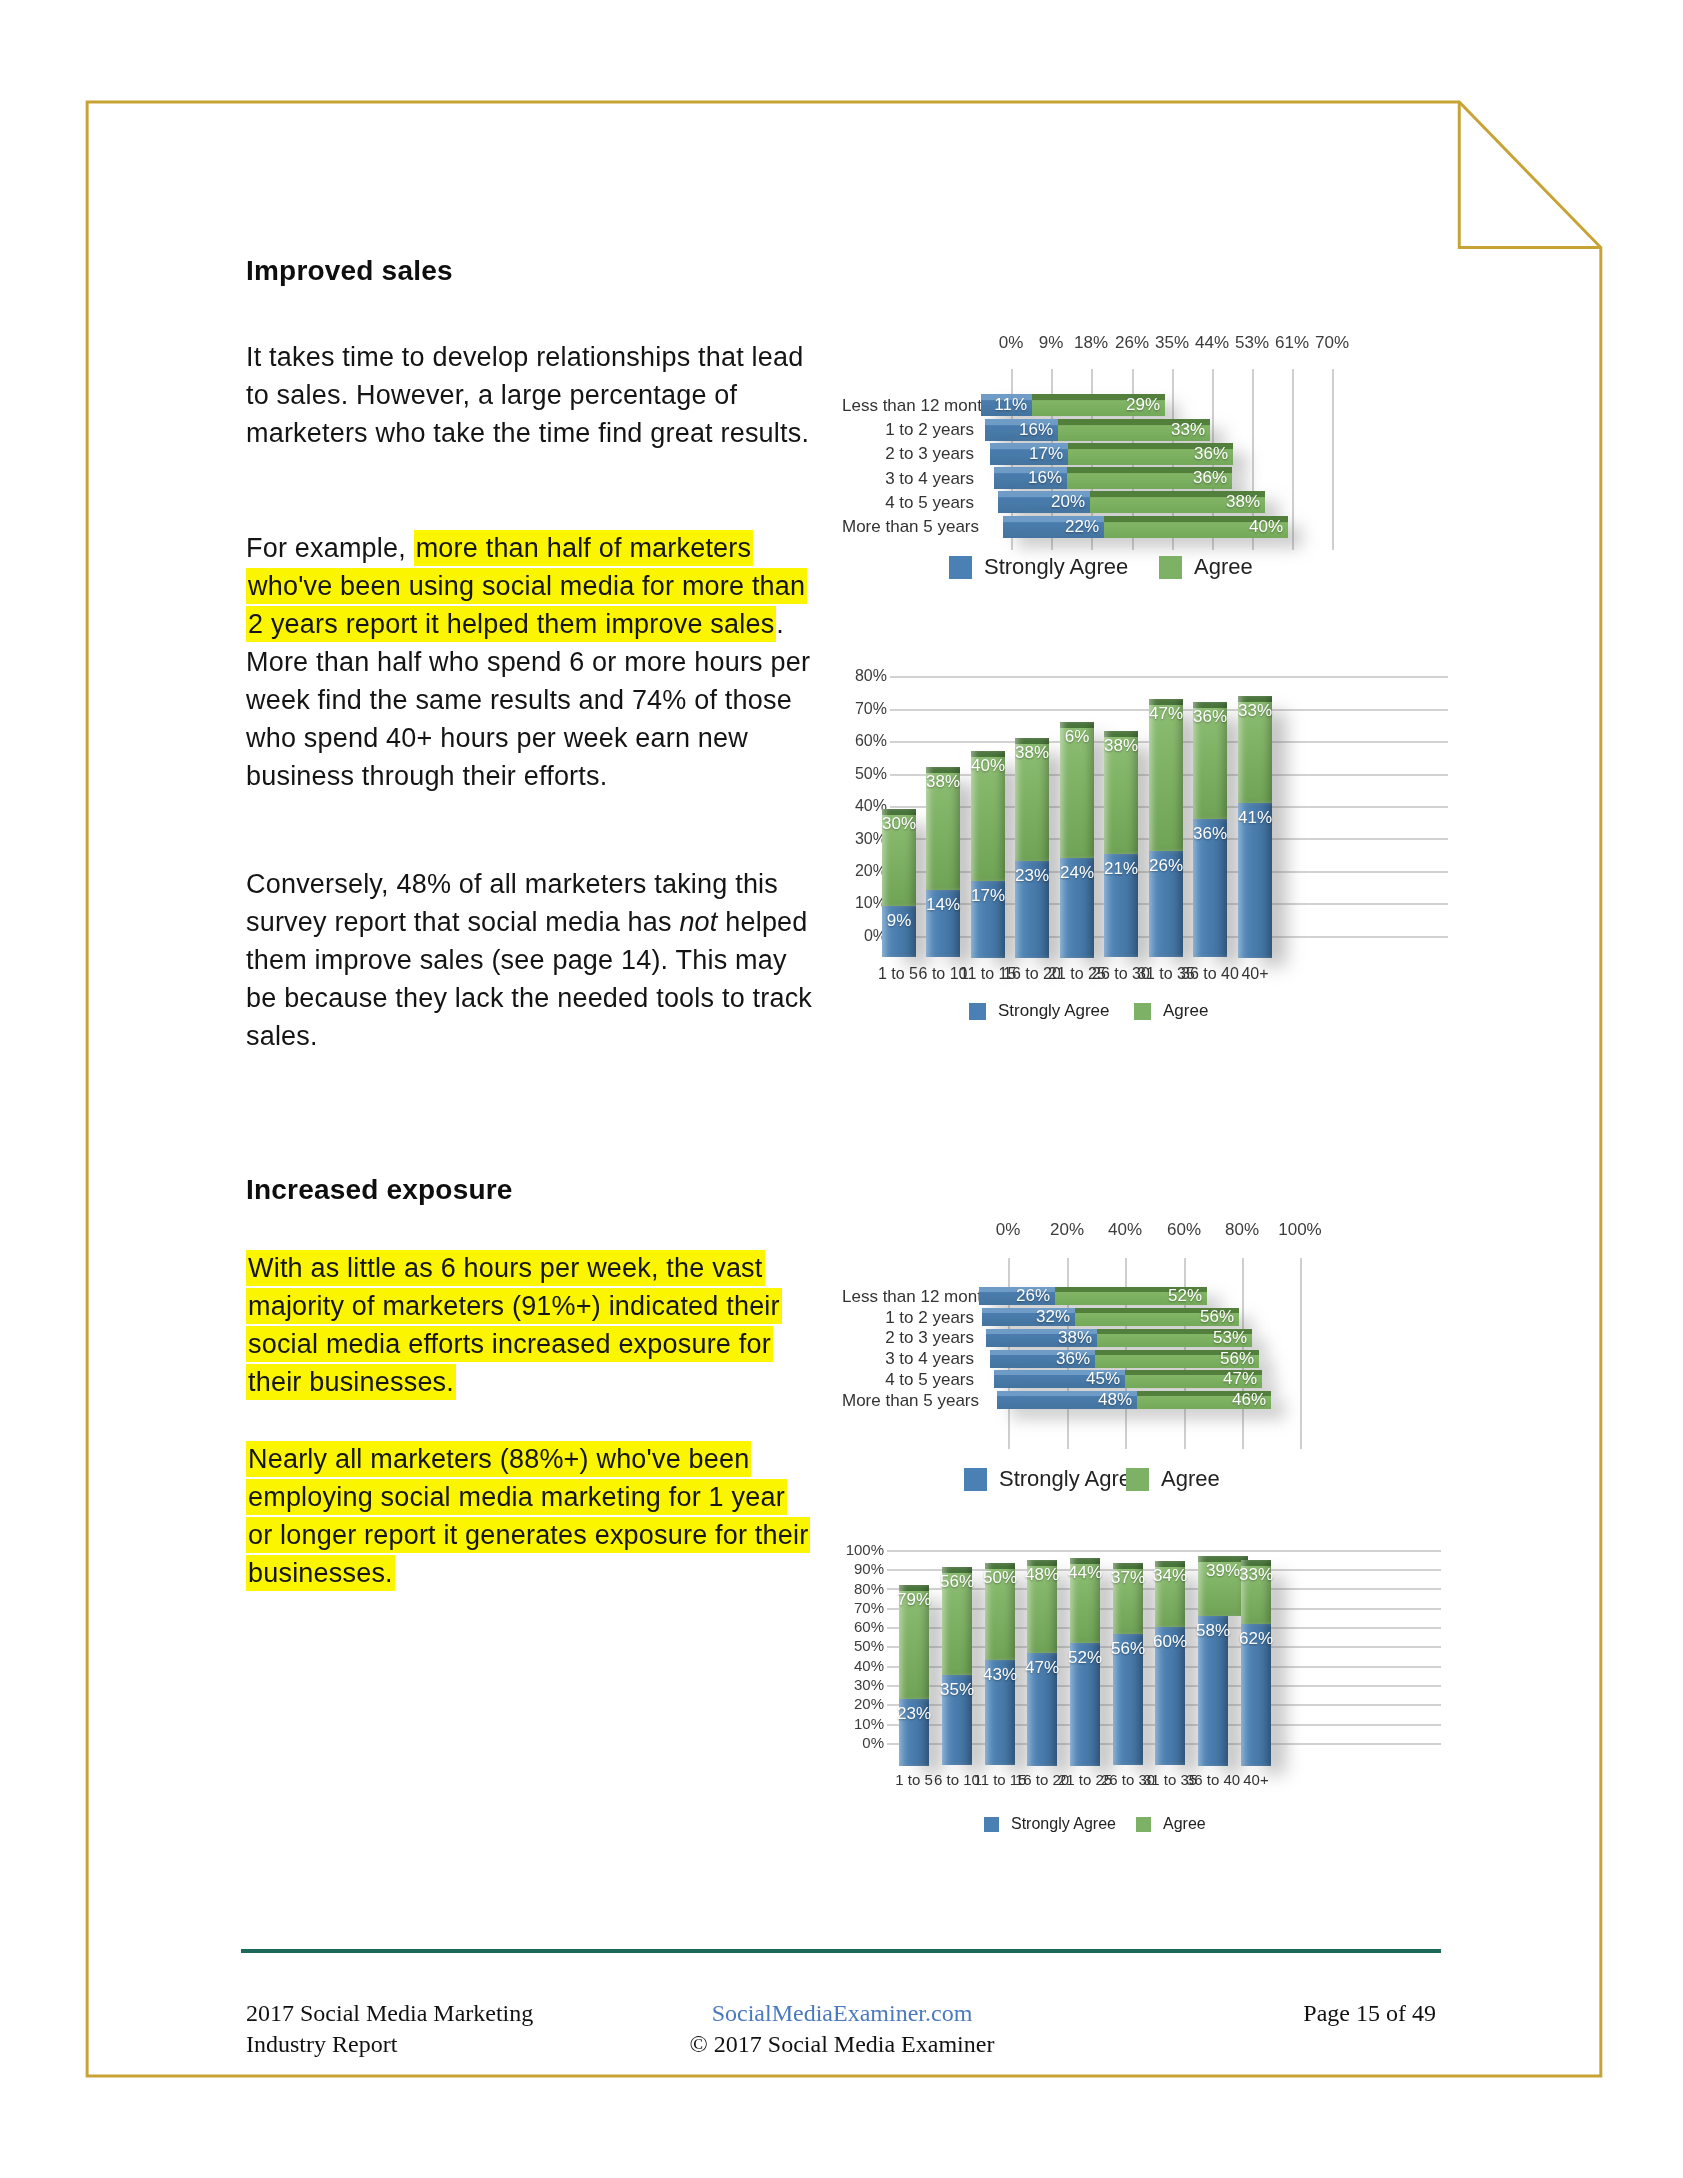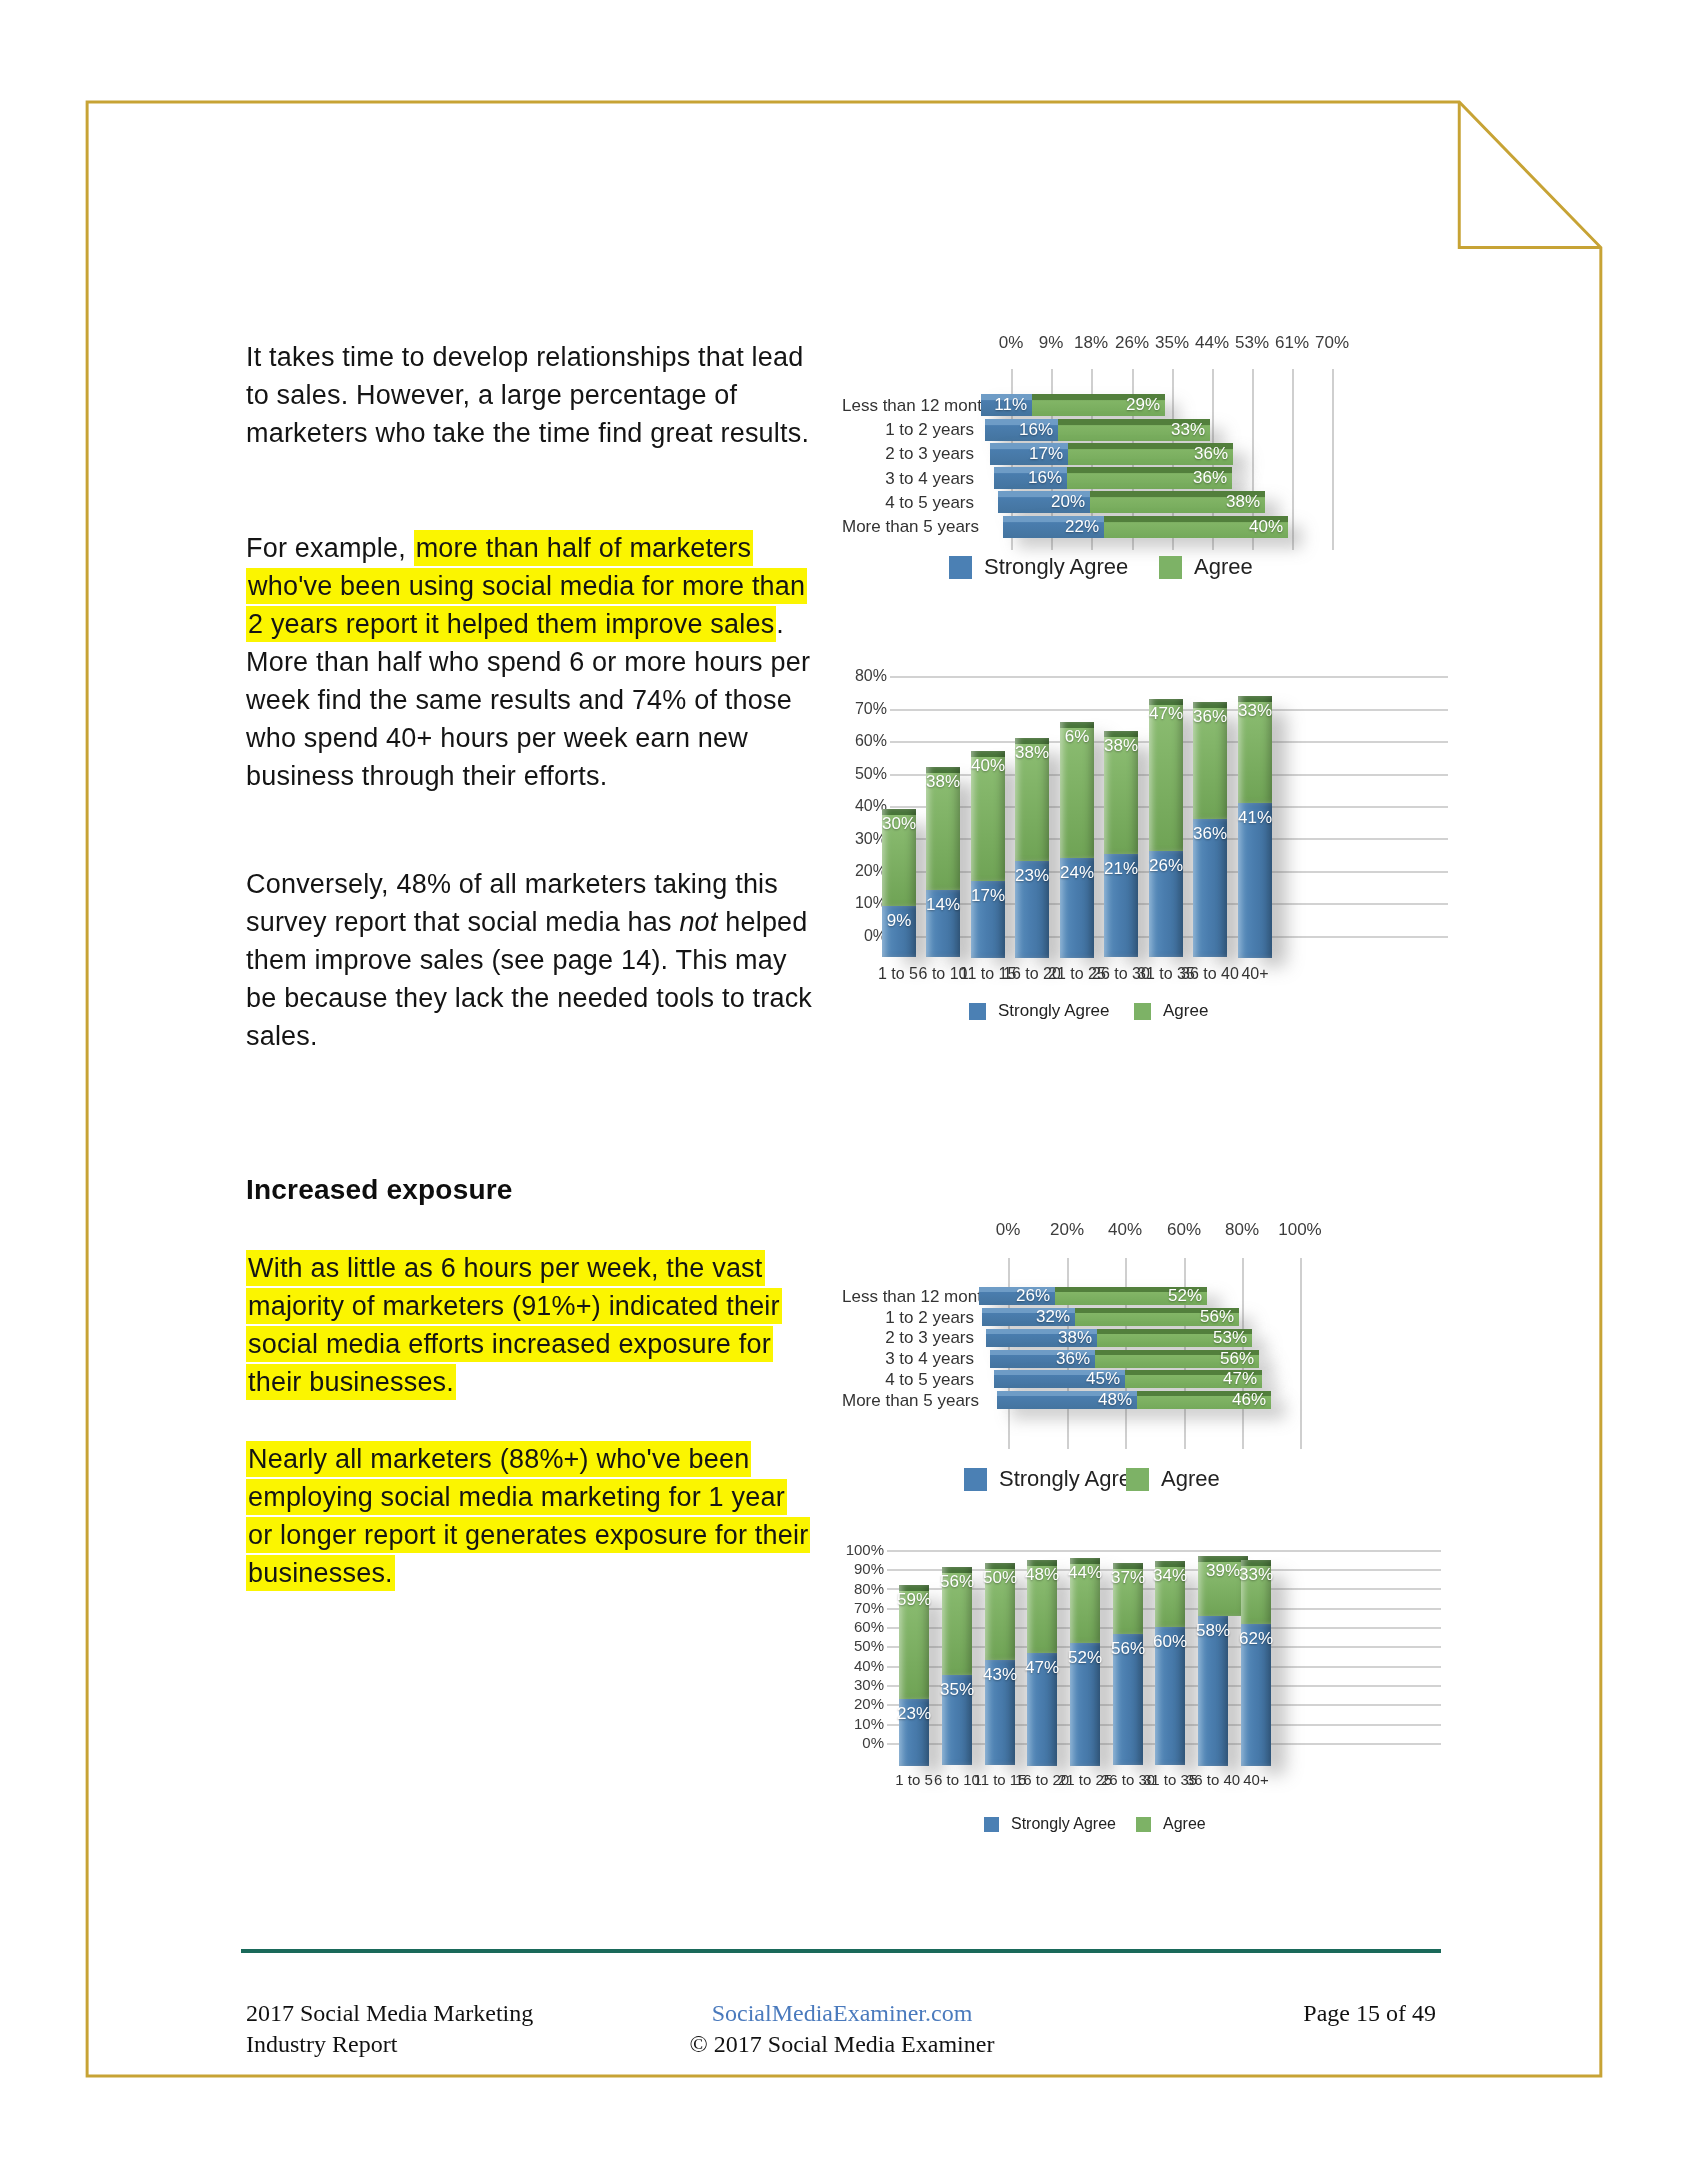--- a/index.html
+++ b/index.html
@@ -50,20 +50,21 @@
 </head>
 <body>
 
 <div class="page">
 
   <svg class="page-border-svg" width="1683" height="2178" viewBox="0 0 1700 2200">
     <path d="M88 103 H1474 L1617 250 V2097 H88 Z" fill="none" stroke="#c7a335" stroke-width="3"></path>
     <path d="M1474 103 V250 H1617" fill="none" stroke="#c7a335" stroke-width="3"></path>
   </svg>
 
+  <div class="sec-heading" style="top:255px;">Improved sales</div>
 
   <div class="para" style="top:338px;">
     <span>It takes time to develop relationships that lead to sales. However, a large percentage of marketers who take the time find great results.</span>
   </div>
 
   <div class="para" style="top:529px;"><span>For example, </span><span class="hl">more than half of marketers who've been using social media for more than 2 years report it helped them improve sales</span><span>. More than half who spend 6 or more hours per week find the same results and 74% of those who spend 40+ hours per week earn new business through their efforts.</span></div>
 
   <div class="para" style="top:865px;"><span>Conversely, 48% of all marketers taking this survey report that social media has </span><span class="it">not</span><span> helped them improve sales (see page 14). This may be because they lack the needed tools to track sales.</span></div>
 
   <div class="sec-heading" style="top:1134px;margin-top:40px;">Increased exposure</div>
@@ -361,21 +362,21 @@
       <div class="gridh" style="left: 45px; top: 75px; width: 554px;"></div>
       <div class="ticky" style="left: 0px; width: 42px; top: 66px; font-size: 15px;">70%</div>
       <div class="gridh" style="left: 45px; top: 55px; width: 554px;"></div>
       <div class="ticky" style="left: 0px; width: 42px; top: 47px; font-size: 15px;">80%</div>
       <div class="gridh" style="left: 45px; top: 36px; width: 554px;"></div>
       <div class="ticky" style="left: 0px; width: 42px; top: 27px; font-size: 15px;">90%</div>
       <div class="gridh" style="left: 45px; top: 17px; width: 554px;"></div>
       <div class="ticky" style="left: 0px; width: 42px; top: 8px; font-size: 15px;">100%</div>
       <div class="vbar" style="left: 57px; top: 52px; width: 30px; height: 181px;">
         <div class="vseg vseg-green" style="height: 114px;">
-          <span class="vsegl">59%</span>
+          <span class="vsegl">79%</span>
         </div>
         <div class="vseg vseg-blue" style="flex: 1 1 0%;">
           <span class="vsegl">23%</span>
         </div>
       </div>
       <div class="catv" style="left: 72px; top: 238px; font-size: 15px;">1 to 5</div>
       <div class="vbar" style="left: 100px; top: 34px; width: 30px; height: 198px;">
         <div class="vseg vseg-green" style="height: 108px;">
           <span class="vsegl">56%</span>
         </div>

